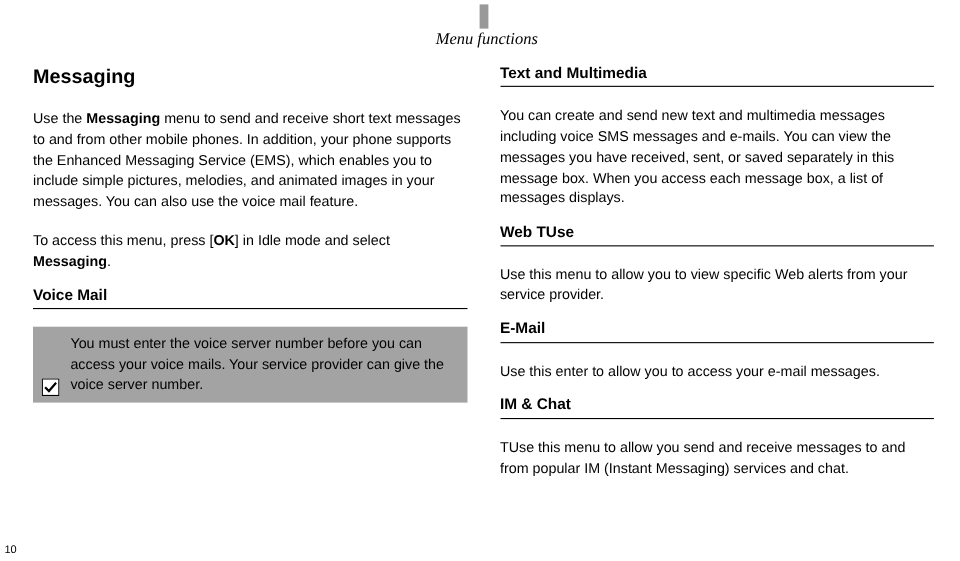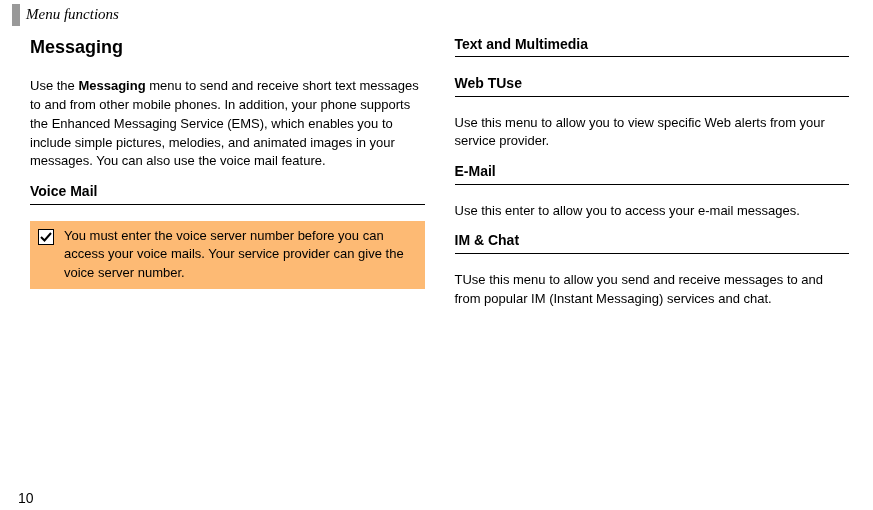--- a/index.html
+++ b/index.html
@@ -12,20 +12,21 @@
       color: #000;
       position: relative;
       font-size: 13px;
       line-height: 1.45;
     }
     .page-header {
       display: flex;
       align-items: center;
       padding: 4px 0 0 12px;
       margin-bottom: 8px;
+      flex-direction: column;
     }
     .header-bar {
       width: 8px;
       height: 22px;
       background: #999;
       margin-right: 6px;
     }
     .header-text {
       font-style: italic;
       font-family: "Times New Roman", serif;
@@ -51,41 +52,41 @@
       font-weight: bold;
       margin: 10px 0 16px 0;
       padding-bottom: 2px;
       border-bottom: 1px solid #000;
     }
     p {
       margin: 17px 0 10px 0;
     }
     .note-box {
       display: flex;
-      align-items: flex-start;
-      background: #fdba74;
+      align-items: flex-end;
+      background: #a3a3a3;
       padding: 6px 8px;
       margin-top: 6px;
     }
     .note-icon {
       flex: 0 0 18px;
       margin-right: 8px;
       margin-top: 2px;
     }
     .note-icon svg {
       display: block;
     }
     .note-text {
       flex: 1;
     }
     .page-num {
       position: absolute;
-      left: 18px;
+      left: 4px;
       bottom: 2px;
-      font-size: 14px;
+      font-size: 10px;
     }
     strong {
       font-weight: bold;
     }
   </style>
 </head>
 <body>
 
 <div class="page-header">
   <div class="header-bar"></div>
@@ -94,36 +95,40 @@
 
 <div class="cols">
 
   <div class="col">
     <h1>Messaging</h1>
 
     <p>
       <span>Use the </span><strong>Messaging</strong><span> menu to send and receive short text messages to and from other mobile phones. In addition, your phone supports the Enhanced Messaging Service (EMS), which enables you to include simple pictures, melodies, and animated images in your messages. You can also use the voice mail feature.</span>
     </p>
 
+    <p>
+      <span>To access this menu, press [</span><strong>OK</strong><span>] in Idle mode and select </span><strong>Messaging</strong><span>.</span>
+    </p>
 
     <h2>Voice Mail</h2>
 
     <div class="note-box">
       <span class="note-icon">
         <svg width="16" height="16" viewBox="0 0 16 16">
           <rect x="0.5" y="0.5" width="15" height="15" fill="#fff" stroke="#000" stroke-width="1"></rect>
           <path d="M3 8 L6.5 11.5 L13 4" fill="none" stroke="#000" stroke-width="2"></path>
         </svg>
       </span>
       <span class="note-text">You must enter the voice server number before you can access your voice mails. Your service provider can give the voice server number.</span>
     </div>
   </div>
 
   <div class="col">
     <h2 style="margin-top:0">Text and Multimedia</h2>
+    <p>You can create and send new text and multimedia messages including voice SMS messages and e-mails. You can view the messages you have received, sent, or saved separately in this message box. When you access each message box, a list of messages displays.</p>
 
     <h2>Web TUse</h2>
     <p>Use this menu to allow you to view specific Web alerts from your service provider.</p>
 
     <h2>E-Mail</h2>
     <p>Use this enter to allow  you to access your e-mail messages.</p>
 
     <h2>IM &amp; Chat</h2>
     <p>TUse this menu to allow you send and receive messages to and from popular IM (Instant Messaging) services and chat.</p>
   </div>

